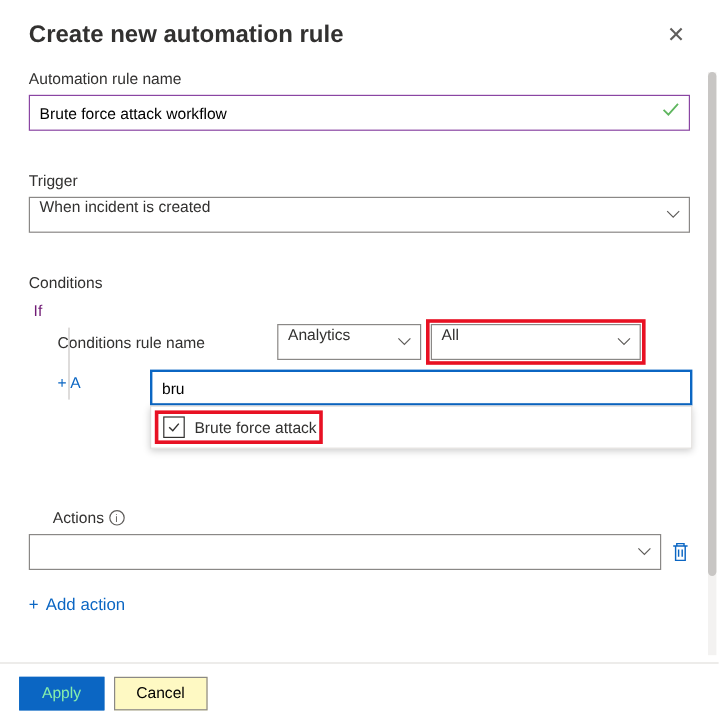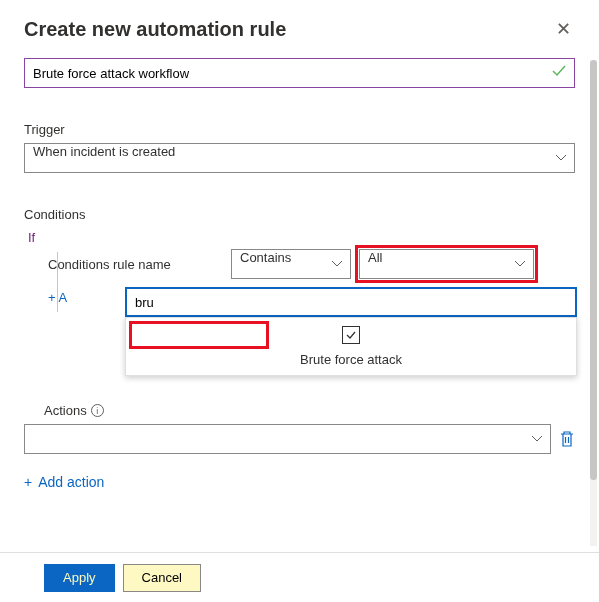--- a/index.html
+++ b/index.html
@@ -134,21 +134,20 @@
       border: 1px solid #e1dfdd;
       z-index: 5;
     }
     .dropdown-item {
       display: flex;
       align-items: center;
       gap: 8px;
       padding: 8px 10px;
       cursor: pointer;
       position: relative;
-      flex-direction: column;
     }
     .dropdown-check {
       width: 18px;
       height: 18px;
       border: 1px solid #323130;
       display: flex;
       align-items: center;
       justify-content: center;
       flex-shrink: 0;
     }
@@ -231,23 +230,22 @@
     .btn {
       height: 28px;
       padding: 0 18px;
       font-size: 13px;
       cursor: pointer;
       border: 1px solid #8a8886;
       background: #fef9c3;
     }
     .btn-primary {
       background: #0b66c3;
-      color: #fef9c3;
+      color: #86efac;
       border-color: #0b66c3;
-      margin-left: 28px;
     }
     .scrollbar-track {
       position: absolute;
       right: 2px;
       top: 60px;
       width: 7px;
       height: 486px;
       background: #f3f2f1;
     }
     .scrollbar-thumb {
@@ -265,20 +263,21 @@
 <body>
 
 <div class="panel">
 
   <div class="header">
     <div class="title">Create new automation rule</div>
     <div class="close-x">✕</div>
   </div>
 
   <div class="field-group">
+    <label class="section-label">Automation rule name</label>
     <div class="input-wrap">
       <input class="text-input" type="text" value="Brute force attack workflow" style="">
       <span class="check-valid">
         <svg width="16" height="16" viewBox="0 0 16 16">
             <path d="M2 8 L6 12 L14 3" stroke="#5fb65f" stroke-width="1.5" fill="none"></path>
           </svg>
       </span>
     </div>
   </div>
 
@@ -295,21 +294,21 @@
   </div>
 
   <div class="conditions-block">
     <label class="section-label">Conditions</label>
     <div class="conditions-wrap">
       <div class="cond-if">If</div>
       <div class="tree-line" style="top:22px;height:60px;"></div>
       <div class="cond-row">
         <div class="cond-rule-label">Conditions rule name</div>
         <div class="cond-op">
-          <div class="select"><span>Contains</span></div>
+          <div class="select"><span>Analytics</span></div>
           <span class="chevron">
             <svg width="12" height="8" viewBox="0 0 12 8">
                 <path d="M1 1 L6 6 L11 1" stroke="#605e5c" stroke-width="1" fill="none"></path>
               </svg>
           </span>
         </div>
         <div class="cond-val">
           <div class="select"><span>All</span></div>
           <span class="chevron">
             <svg width="12" height="8" viewBox="0 0 12 8">

